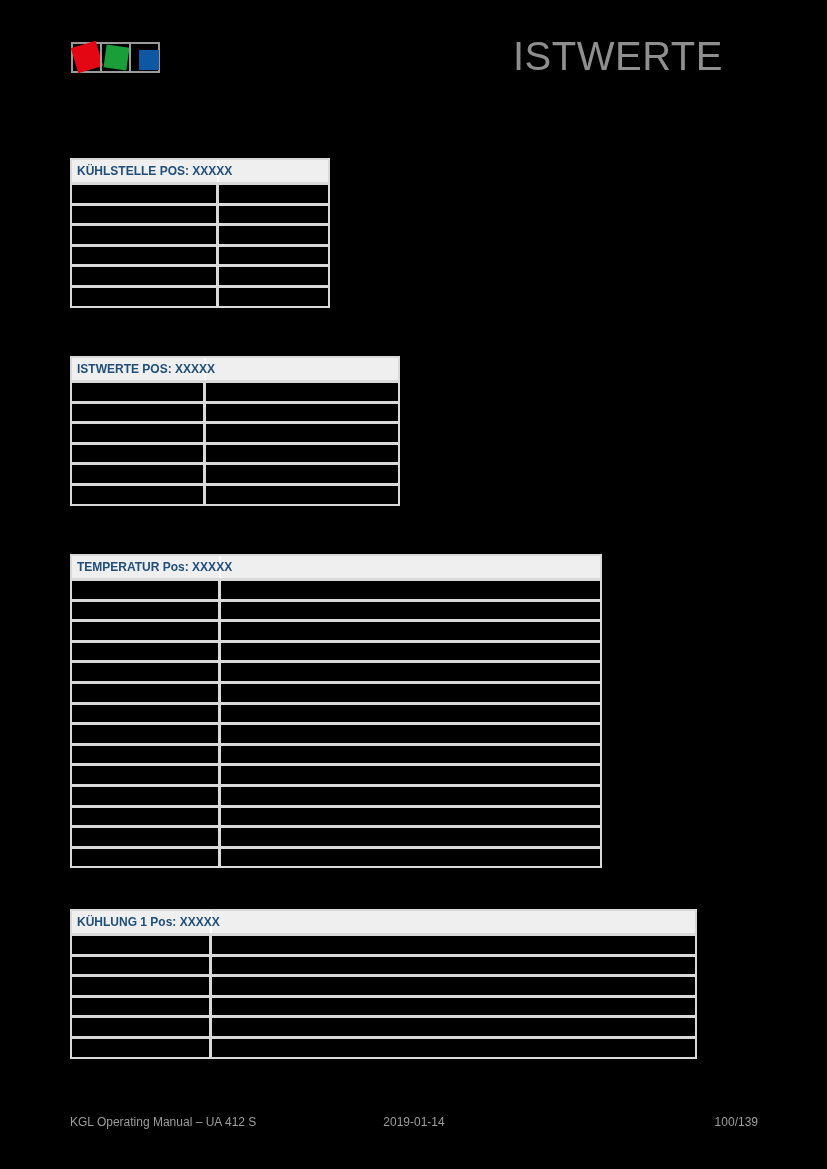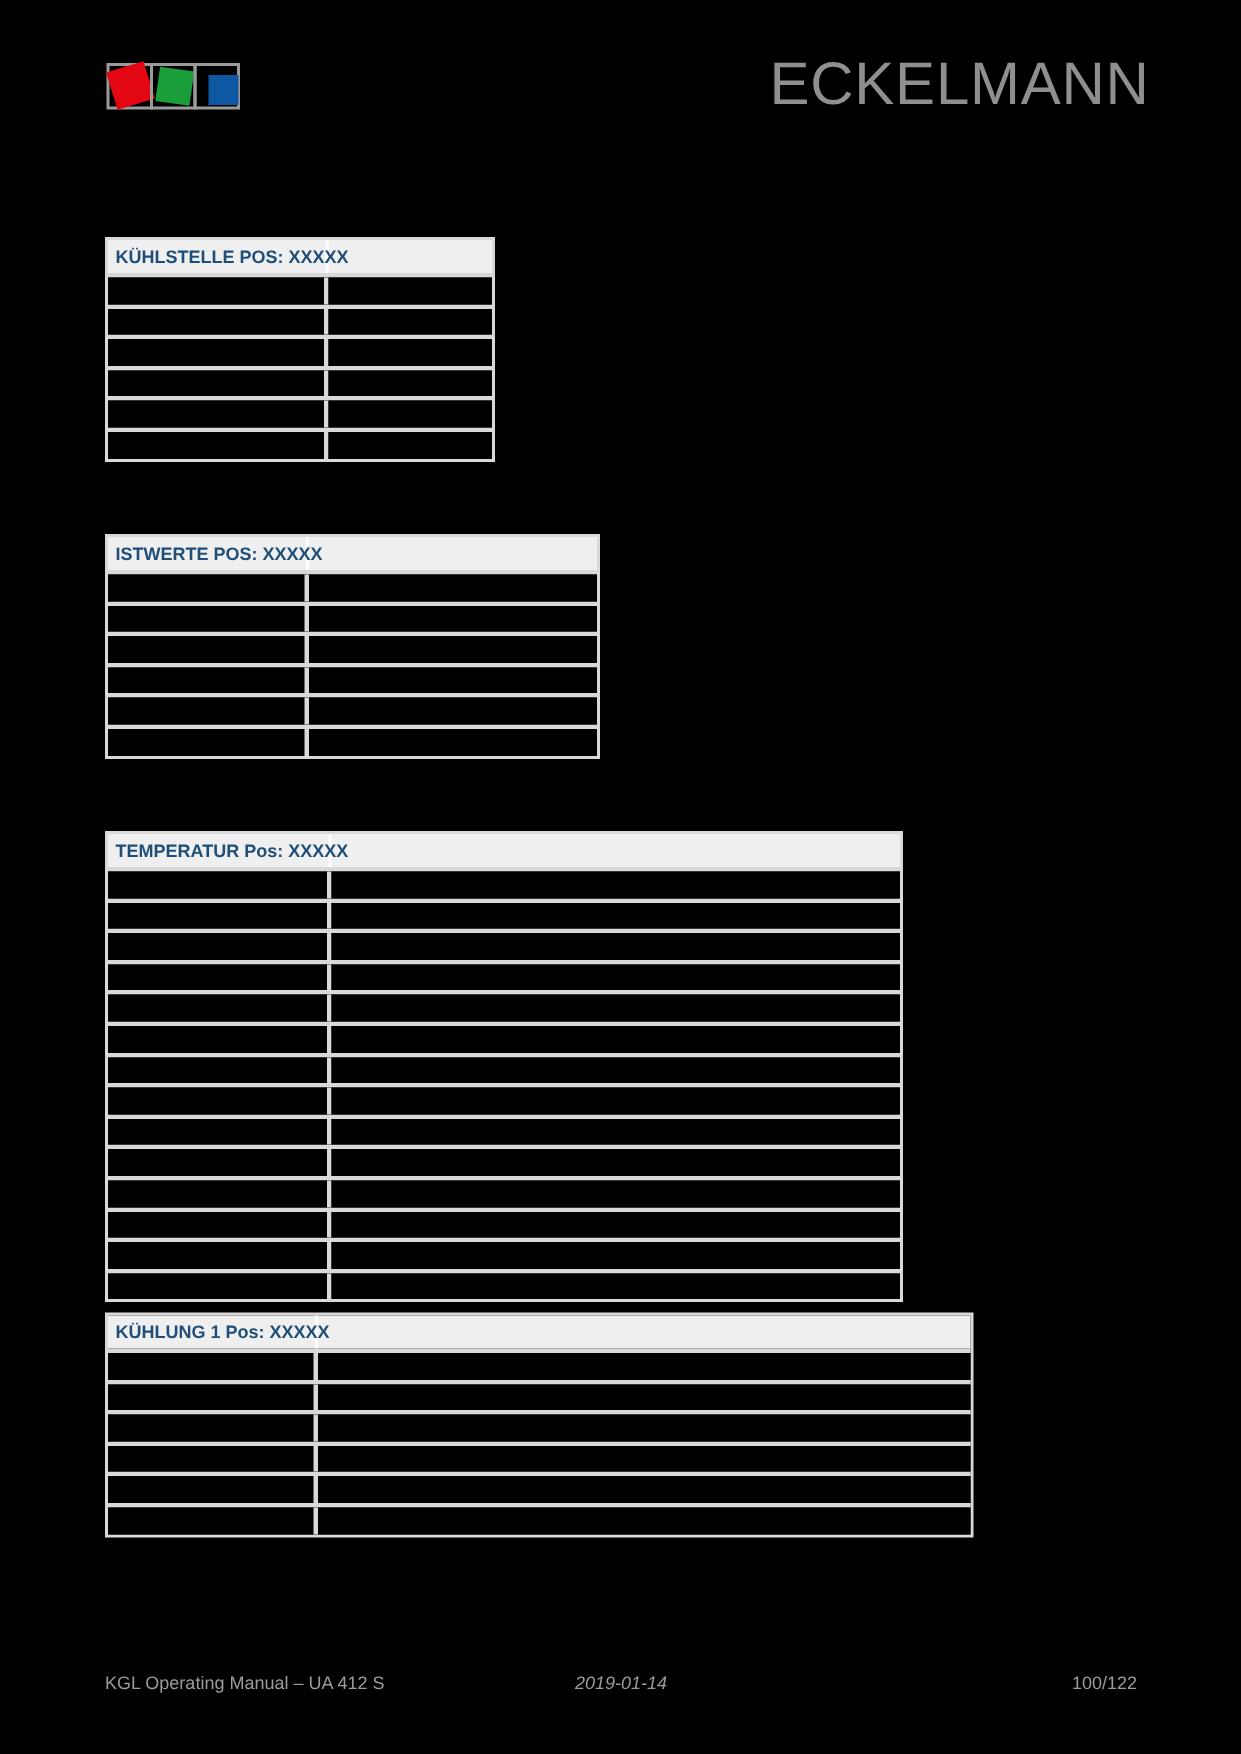--- a/index.html
+++ b/index.html
@@ -60,46 +60,46 @@
     display: flex; height: 17.6px;
     border-top: 3px solid var(--table-border, #d9d9d9);
   }
   .t-cell { box-sizing: border-box; background: #000; }
   .t-cell.left  { width: var(--leftcol); border-right: 3px solid var(--table-border, #d9d9d9); }
   .t-cell.right { flex: 1; }
 
   .tbl-kuehlstelle { left: 70px; top: 158px; width: 260px; --leftcol: 147px; }
   .tbl-istwerte    { left: 70px; top: 356px; width: 330px; --leftcol: 134px; }
   .tbl-temperatur  { left: 70px; top: 554px; width: 532px; --leftcol: 149px; }
-  .tbl-kuehlung1   { left: 70px; top: 875px; width: 579px; --leftcol: 140px; }
+  .tbl-kuehlung1   { left: 70px; top: 909px; width: 627px; --leftcol: 140px; }
 
   
   .footer {
     position: absolute; left: 70px; top: 1115px; width: 688px;
     font-size: 12px; color: var(--footer-text, #9c9c9c);
   }
   .footer .f-left  { position: absolute; left: 0; top: 0; white-space: nowrap; text-align: right; }
-  .footer .f-center{ position: absolute; left: 50%; transform: translateX(-50%); top: 0; white-space: nowrap; font-style: italic; }
+  .footer .f-center{ position: absolute; left: 50%; transform: translateX(-50%); top: 0; white-space: nowrap; }
   .footer .f-right { position: absolute; right: 0; top: 0; white-space: nowrap; }
 </style>
 </head>
 <body>
 
 <div class="logo-frame">
   <div class="logo-box">
     <div class="logo-square sq-red"></div>
   </div>
   <div class="logo-box">
     <div class="logo-square sq-green"></div>
   </div>
   <div class="logo-box">
     <div class="logo-square sq-blue"></div>
   </div>
 </div>
-<div class="wordmark">ECKELMANN</div>
+<div class="wordmark">ISTWERTE</div>
 
 <div class="dtable tbl-kuehlstelle">
   <div class="t-header">
     <div class="t-hcell left">KÜHLSTELLE POS: XXXXX</div>
     <div class="t-hcell right"></div>
   </div>
   <div class="t-body">
       <div class="t-row">
         <div class="t-cell left"></div>
         <div class="t-cell right"></div>
@@ -254,14 +254,14 @@
       <div class="t-row">
         <div class="t-cell left"></div>
         <div class="t-cell right"></div>
       </div>
     </div>
 </div>
 
 <div class="footer">
   <span class="f-left">KGL Operating Manual – UA 412 S</span>
   <span class="f-center">2019-01-14</span>
-  <span class="f-right">100/122</span>
+  <span class="f-right">100/139</span>
 </div>
 
 </body></html>

